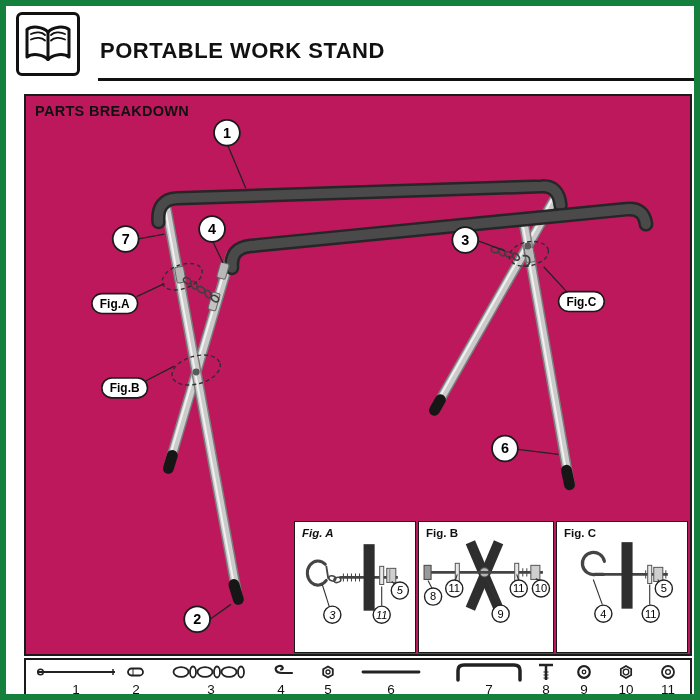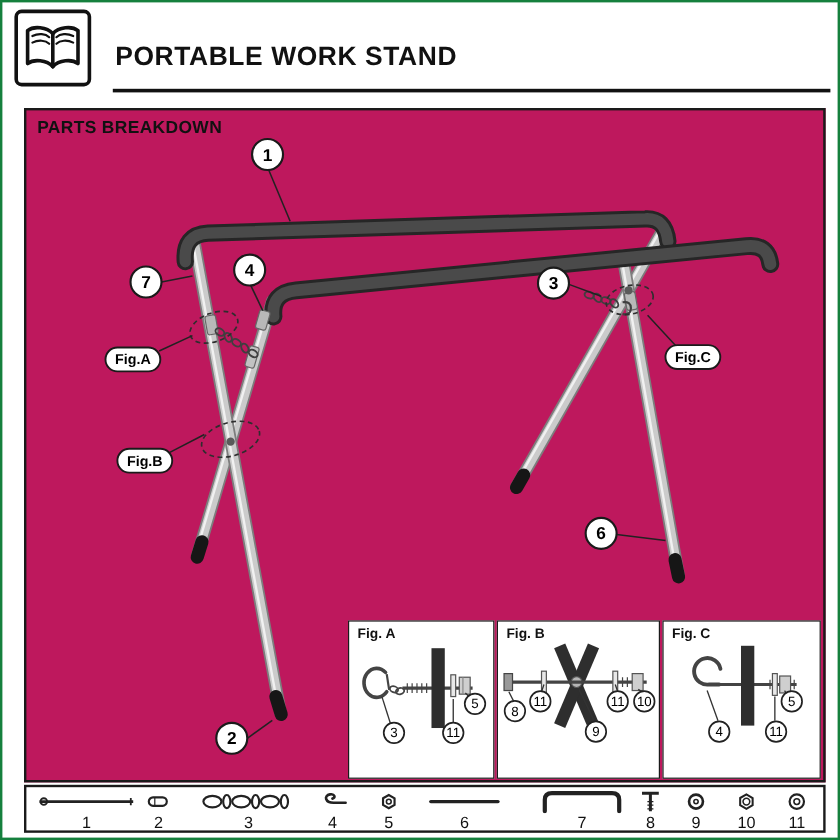--- a/index.html
+++ b/index.html
@@ -1,33 +1,33 @@
 <!DOCTYPE html>
 <html><head>
 <meta charset="utf-8">
 <style>
   * { margin:0; padding:0; box-sizing:border-box; }
   html,body { width:700px; height:700px; }
   body { background:#fff; font-family:"Liberation Sans", sans-serif; color:#111; }
-  .page { position:relative; width:700px; height:700px; background:#fff; border:2px solid #15803d; overflow:hidden;padding-left:45px; }
+  .page { position:relative; width:700px; height:700px; background:#fff; border:6px solid #15803d; overflow:hidden;padding-left:45px; }
 
   
   .logo-box { position:absolute; left:10px; top:6px; width:64px; height:64px; border:3px solid #111; border-radius:6px; display:flex; align-items:center; justify-content:center; background:#fff; }
   .page-title { position:absolute; left:94px; top:32px; font-size:22px; font-weight:700; letter-spacing:.5px; white-space:nowrap; }
   .header-rule { position:absolute; left:92px; top:72px; width:598px; border-top:3px solid #111; }
 
   
   .main-box { position:absolute; left:18px; top:88px; width:668px; height:562px; border:2px solid #1a1a1a; background:#be185d; }
   .section-title { position:absolute; left:9px; top:7px; font-size:14.5px; font-weight:700; letter-spacing:.3px; z-index:3; }
   .stand-svg { position:absolute; left:0; top:0; width:100%; height:100%; z-index:1; }
   .stand-svg text, .inset svg text { font-family:"Liberation Sans", sans-serif; }
 
   
   .inset { position:absolute; border:1.5px solid #1a1a1a; background:#fff; z-index:4; }
-  .inset-a { left:268px; top:425px; width:122px; height:132px; }
+  .inset-a { left:268px; top:425px; width:122px; height:132px;font-style:italic; }
   .inset-b { left:392px; top:425px; width:136px; height:132px; }
   .inset-c { left:530px; top:425px; width:132px; height:132px;text-decoration:underline; }
   .inset-title { position:absolute; left:7px; top:5px; font-size:11.5px; font-weight:700; z-index:2; }
   .inset svg { position:absolute; left:0; top:0; width:100%; height:100%; }
 
   
   .parts-strip { position:absolute; left:18px; top:652px; width:668px; height:40px; border:2px solid #1a1a1a; background:#fff; }
   .part { position:absolute; top:2px; transform:translateX(-50%); display:flex; flex-direction:column; align-items:center; }
   .part-icon-wrap { height:20px; display:flex; align-items:center; justify-content:center; }
   .part-num { font-size:13.5px; line-height:1; margin-top:1px; }

